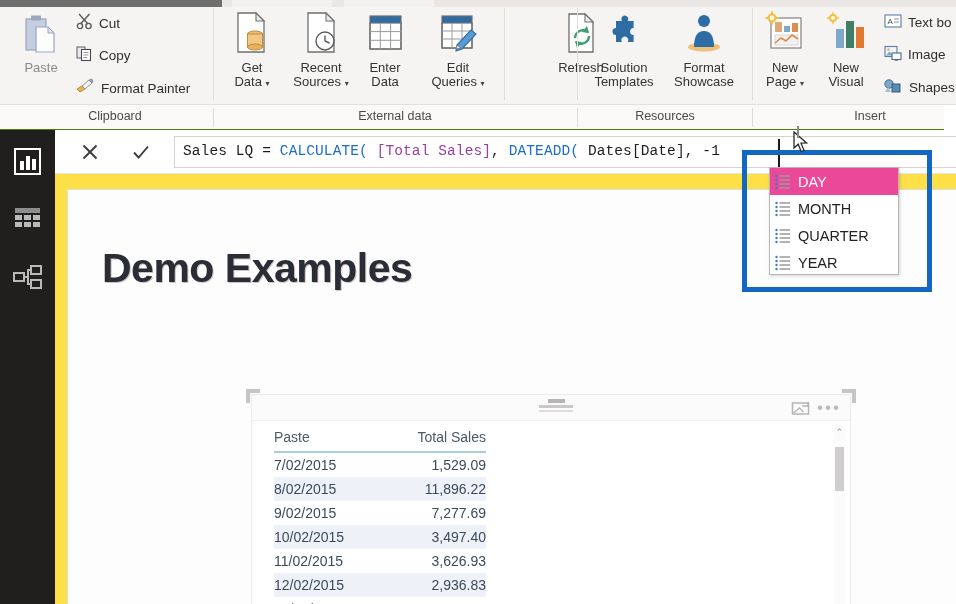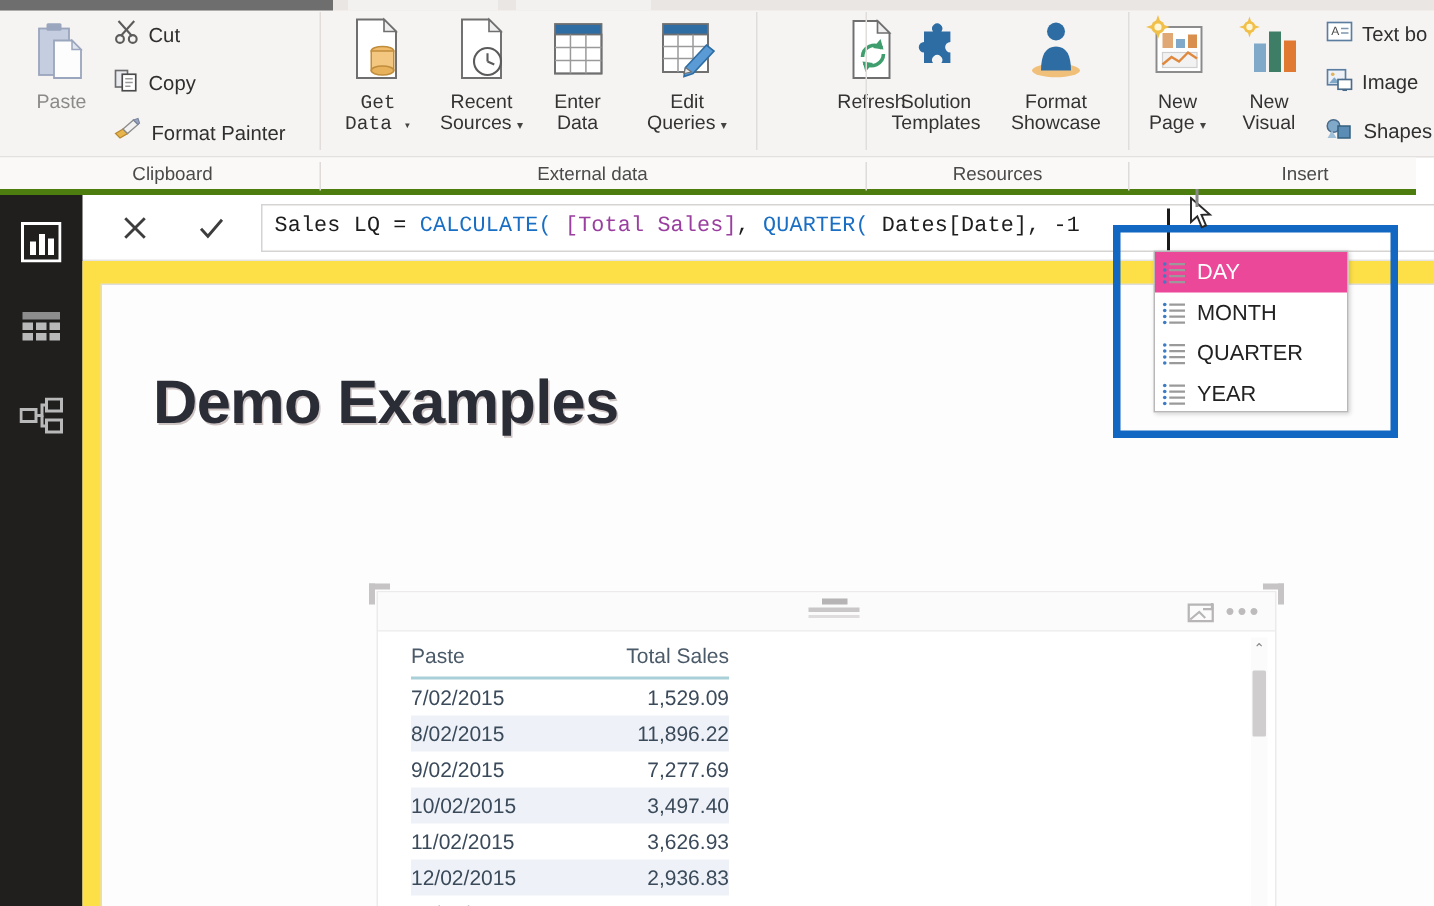--- a/index.html
+++ b/index.html
@@ -29,21 +29,21 @@
     position: absolute; left: 232px; top: 0; width: 100px; height: 7px;
     background: #f3f1f0;
   }
   .tabstrip .tab-c {
     position: absolute; left: 344px; top: 0; width: 90px; height: 7px;
     background: #f3f1f0;
   }
 
   .grouplabels {
     position: absolute; left: 0; top: 105px; width: 944px; height: 25px;
-    background: #faf9f8; border-bottom: 4px solid #4d7c0f;
+    background: #faf9f8; border-bottom: 1px solid #4d7c0f;
   }
   .glabel {
     position: absolute; top: 4px;
     font-size: 12.5px; color: #4a4a4a; text-align: center;
     white-space: nowrap;
   }
   .gdiv {
     position: absolute; top: 108px; width: 1px; height: 19px;
     background: #dedbd8;
   }
@@ -252,21 +252,21 @@
           <path d="M1 11 l5 -3 l3 3 l-5 3 Z" fill="#e8b54d" stroke="#b8882f" stroke-width="0.9"></path>
           <path d="M6 8 l7 -6 l3 3 l-7 6 Z" fill="#f2f2f2" stroke="#8d8d8d" stroke-width="0.9"></path>
           <path d="M13 2 l3 -1 l1 3 l-1 1 Z" fill="#9aa6bd" stroke="#7a86a0" stroke-width="0.8"></path>
         </svg>
       </span>
       <span>Format Painter</span>
     </div>
 
     <div class="vdiv" style="left:213px;"></div>
 
-    <div class="btn" style="left:226px; top:10px; width:52px;font-family:Liberation Mono, monospace;">
+    <div class="btn" style="left:226px; top:10px; width:52px;">
       <span class="ico">
         <svg width="42" height="46" viewBox="0 0 42 46">
           <path d="M7 3 h18 l8 8 v31 H7 Z" fill="#fff" stroke="#6f6f6f" stroke-width="1.3"></path>
           <path d="M25 3 v8 h8 Z" fill="#efefef" stroke="#6f6f6f" stroke-width="1.1"></path>
           <ellipse cx="24" cy="24" rx="7.5" ry="3" fill="#f0bb6a" stroke="#c08d3c" stroke-width="1"></ellipse>
           <rect x="16.5" y="24" width="15" height="13" fill="#f3c780" stroke="#c08d3c" stroke-width="1"></rect>
           <ellipse cx="24" cy="37" rx="7.5" ry="3" fill="#e8b25c" stroke="#c08d3c" stroke-width="1"></ellipse>
         </svg>
       </span>
       <span class="lbl">Get</span>
@@ -471,21 +471,21 @@
         <line x1="2.5" y1="2.5" x2="15.5" y2="15.5" stroke="#3d3d3d" stroke-width="1.9"></line>
         <line x1="15.5" y1="2.5" x2="2.5" y2="15.5" stroke="#3d3d3d" stroke-width="1.9"></line>
       </svg>
     </div>
     <div class="fbtn" style="left:126px;">
       <svg width="18" height="18" viewBox="0 0 18 18">
         <path d="M2 9.5 L6.6 14.5 L16 3.5" fill="none" stroke="#3d3d3d" stroke-width="1.9"></path>
       </svg>
     </div>
     <div class="finput">
-      <span class="tok-plain">Sales LQ = </span><span class="tok-fn">CALCULATE(</span><span class="tok-meas"> [Total Sales]</span><span class="tok-plain">,</span><span class="tok-fn"> QUARTER(</span><span class="tok-plain"> Dates[Date],</span><span class="tok-plain"> -1</span>
+      <span class="tok-plain">Sales LQ = </span><span class="tok-fn">CALCULATE(</span><span class="tok-meas"> [Total Sales]</span><span class="tok-plain">,</span><span class="tok-fn"> DATEADD(</span><span class="tok-plain"> Dates[Date],</span><span class="tok-plain"> -1</span>
     </div>
   </div>
   <div class="caretbar"></div>
 
   <div class="leftnav">
     <div class="navitem" style="top:5px;">
       <svg width="27" height="27" viewBox="0 0 27 27">
         <rect x="1" y="1" width="25" height="25" fill="none" stroke="#ffffff" stroke-width="2"></rect>
         <rect x="6" y="13" width="4" height="9" fill="#ffffff"></rect>
         <rect x="12" y="8" width="4" height="14" fill="#ffffff"></rect>

